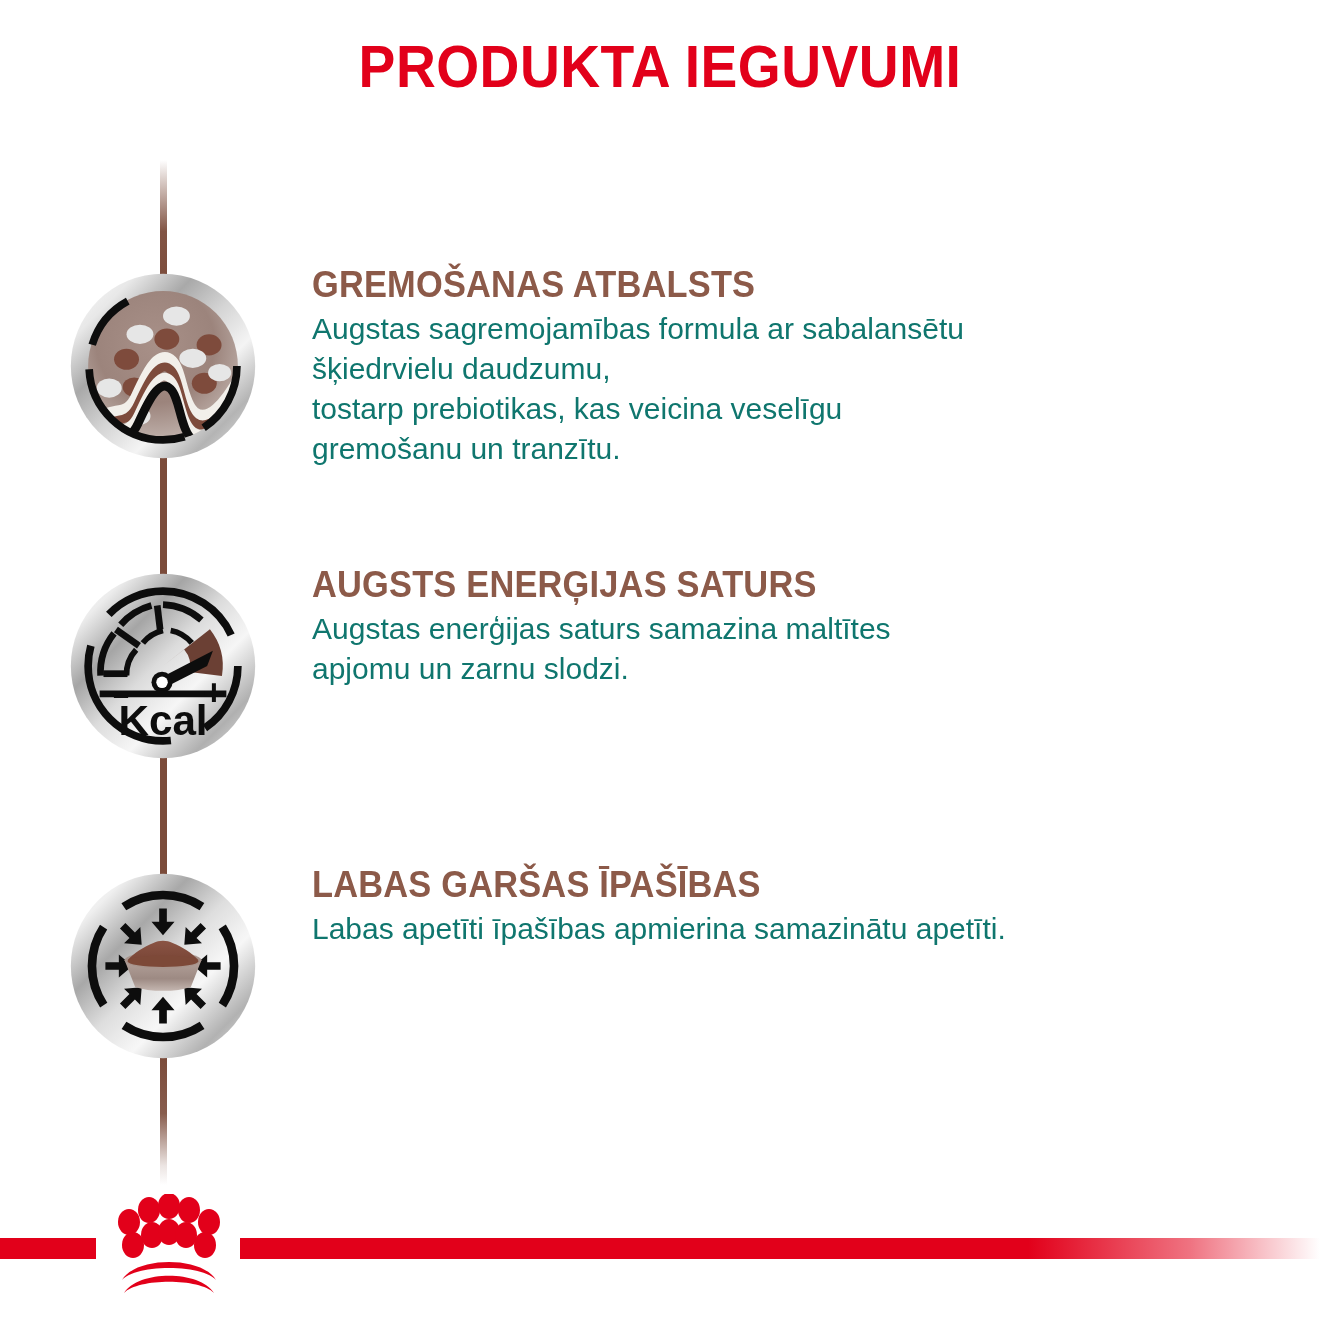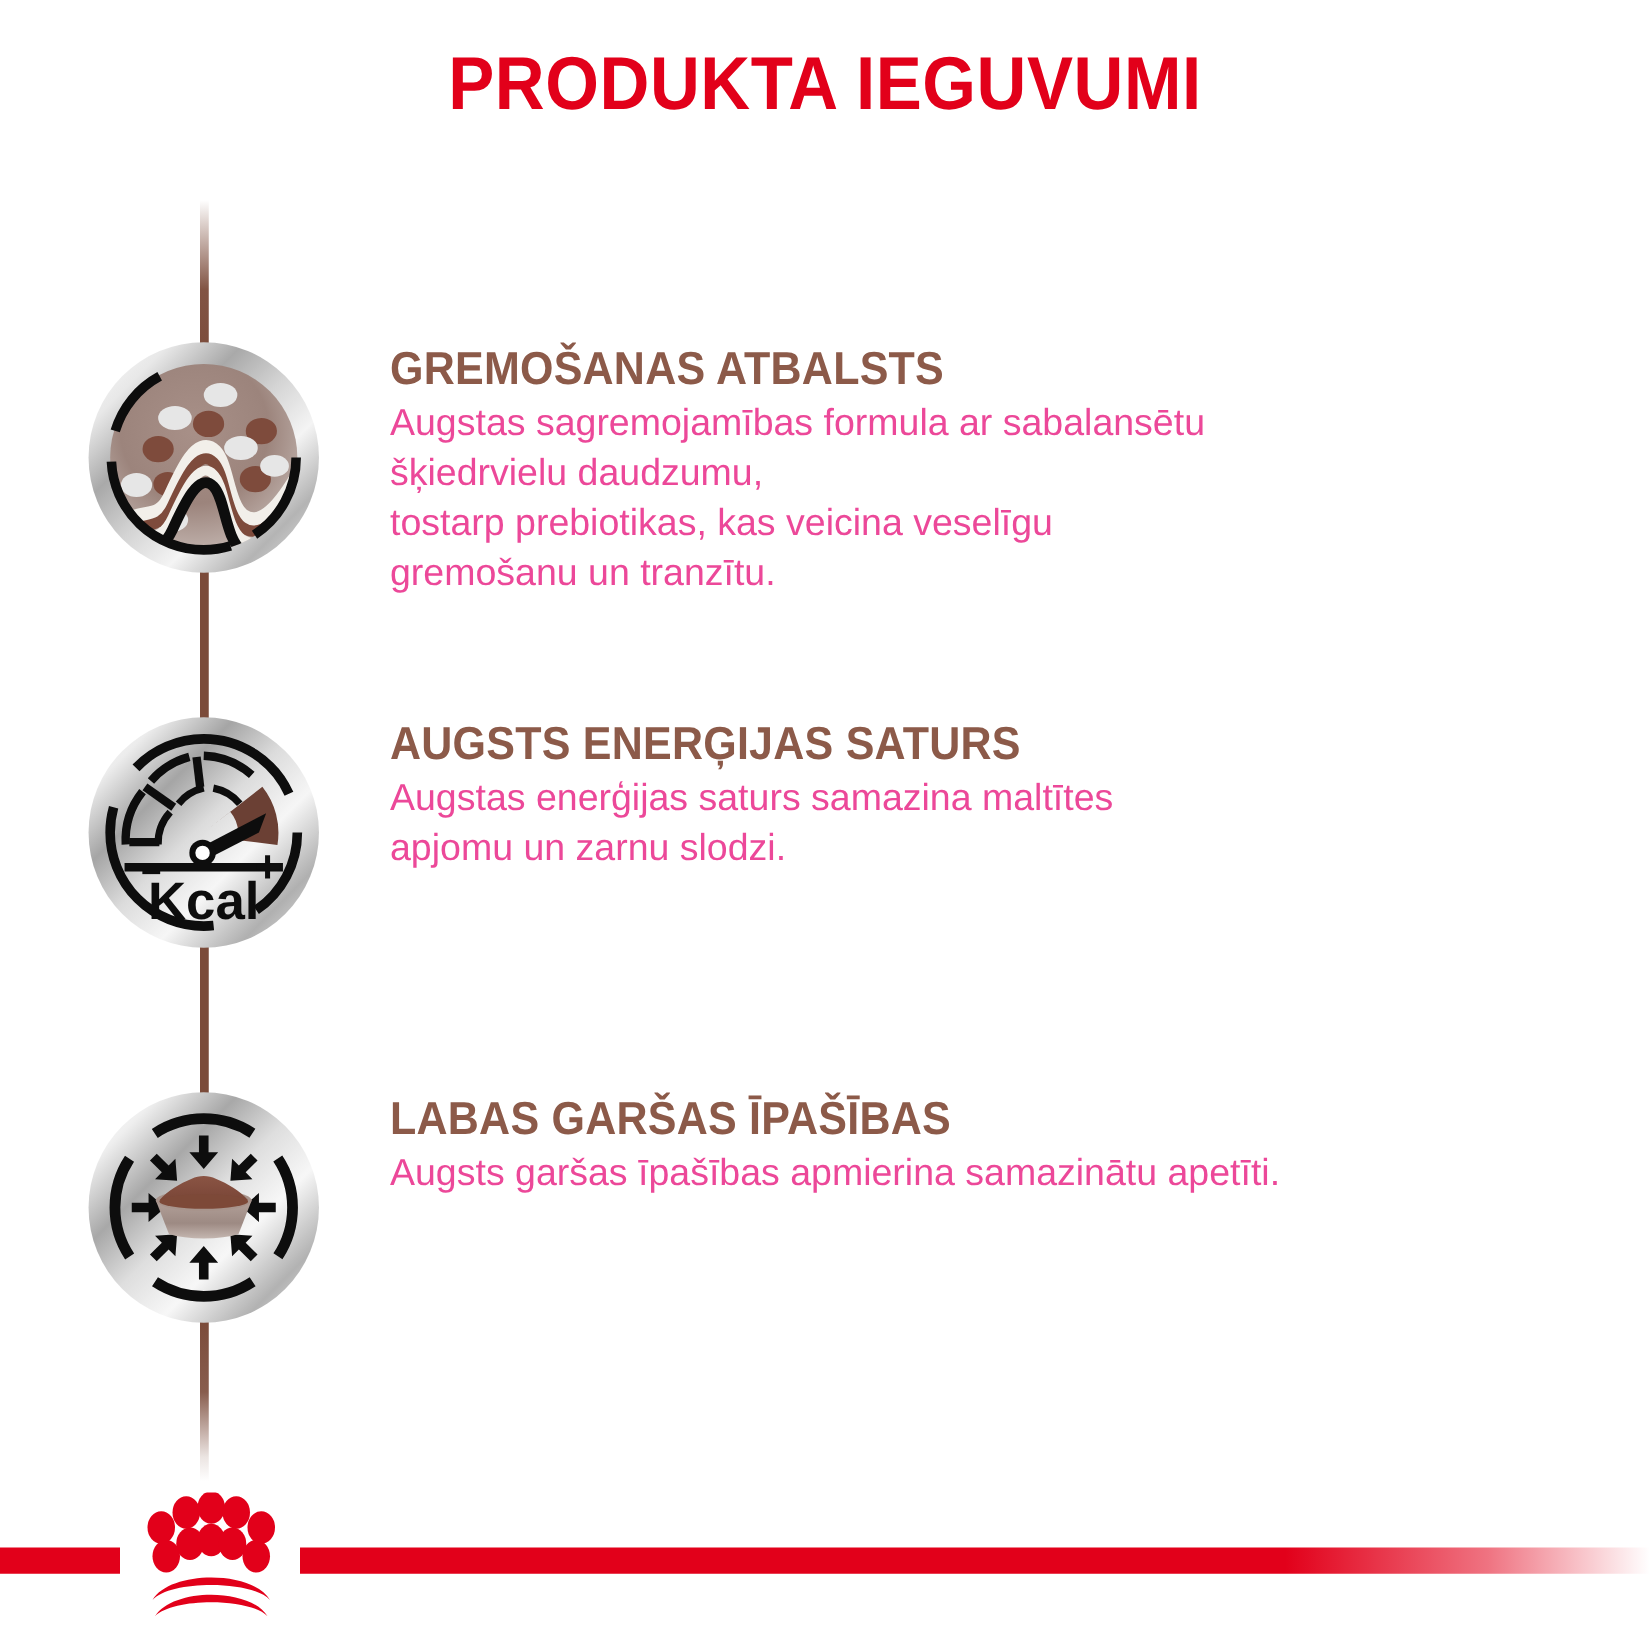--- a/index.html
+++ b/index.html
@@ -57,36 +57,36 @@
 
   .icon-wrap {
     position: absolute;
     left: 67px; top: 8px;
     width: 192px; height: 192px;
   }
   .icon-svg { display: block; width: 192px; height: 192px; }
 
   .text-col {
     position: absolute;
-    left: 312px; top: 12px;
+    left: 312px; top: 2px;
     width: 960px;
   }
   .benefit-heading {
     color: #8C5A49;
     font-size: 37px;
     font-weight: bold;
     letter-spacing: 0.2px;
     line-height: 1.12;
     transform: scaleX(0.93);
     transform-origin: left top;
     white-space: nowrap;
     margin-bottom: 4px;
   }
   .benefit-body {
-    color: #ec4899;
+    color: #0f766e;
     font-size: 30px;
     line-height: 1.33;
     font-weight: normal;
     white-space: pre-line;
   }
 
   
   .footer { position: absolute; left: 0; top: 1180px; width: 1320px; height: 140px; }
   .footer-bar-left {
     position: absolute;
@@ -298,21 +298,21 @@
         <path d="M60 94 L140 94 L129 122 A38 11 0 0 1 71 122 Z" fill="url(#bowlg)"></path>
         <ellipse cx="100" cy="94" rx="40" ry="9" fill="#a8948c"></ellipse>
 
         <path d="M63 94 C70 86 80 80 90 76 C96 73 104 73 110 76 C120 80 130 86 137 94 Z" fill="url(#foodg)"></path>
         <ellipse cx="100" cy="95" rx="37" ry="6" fill="#7d4938"></ellipse>
       </svg>
     </div>
 
     <div class="text-col">
       <div class="benefit-heading">LABAS GARŠAS ĪPAŠĪBAS</div>
-      <div class="benefit-body">Augsts garšas īpašības apmierina samazinātu apetīti.</div>
+      <div class="benefit-body">Labas apetīti īpašības apmierina samazinātu apetīti.</div>
     </div>
   </div>
 
   <div class="footer">
     <div class="footer-bar-left"></div>
     <div class="footer-bar-right"></div>
     <div class="footer-logo">
       <svg viewBox="0 0 146 104" width="146" height="104">
         <g fill="#E2001A">
 

